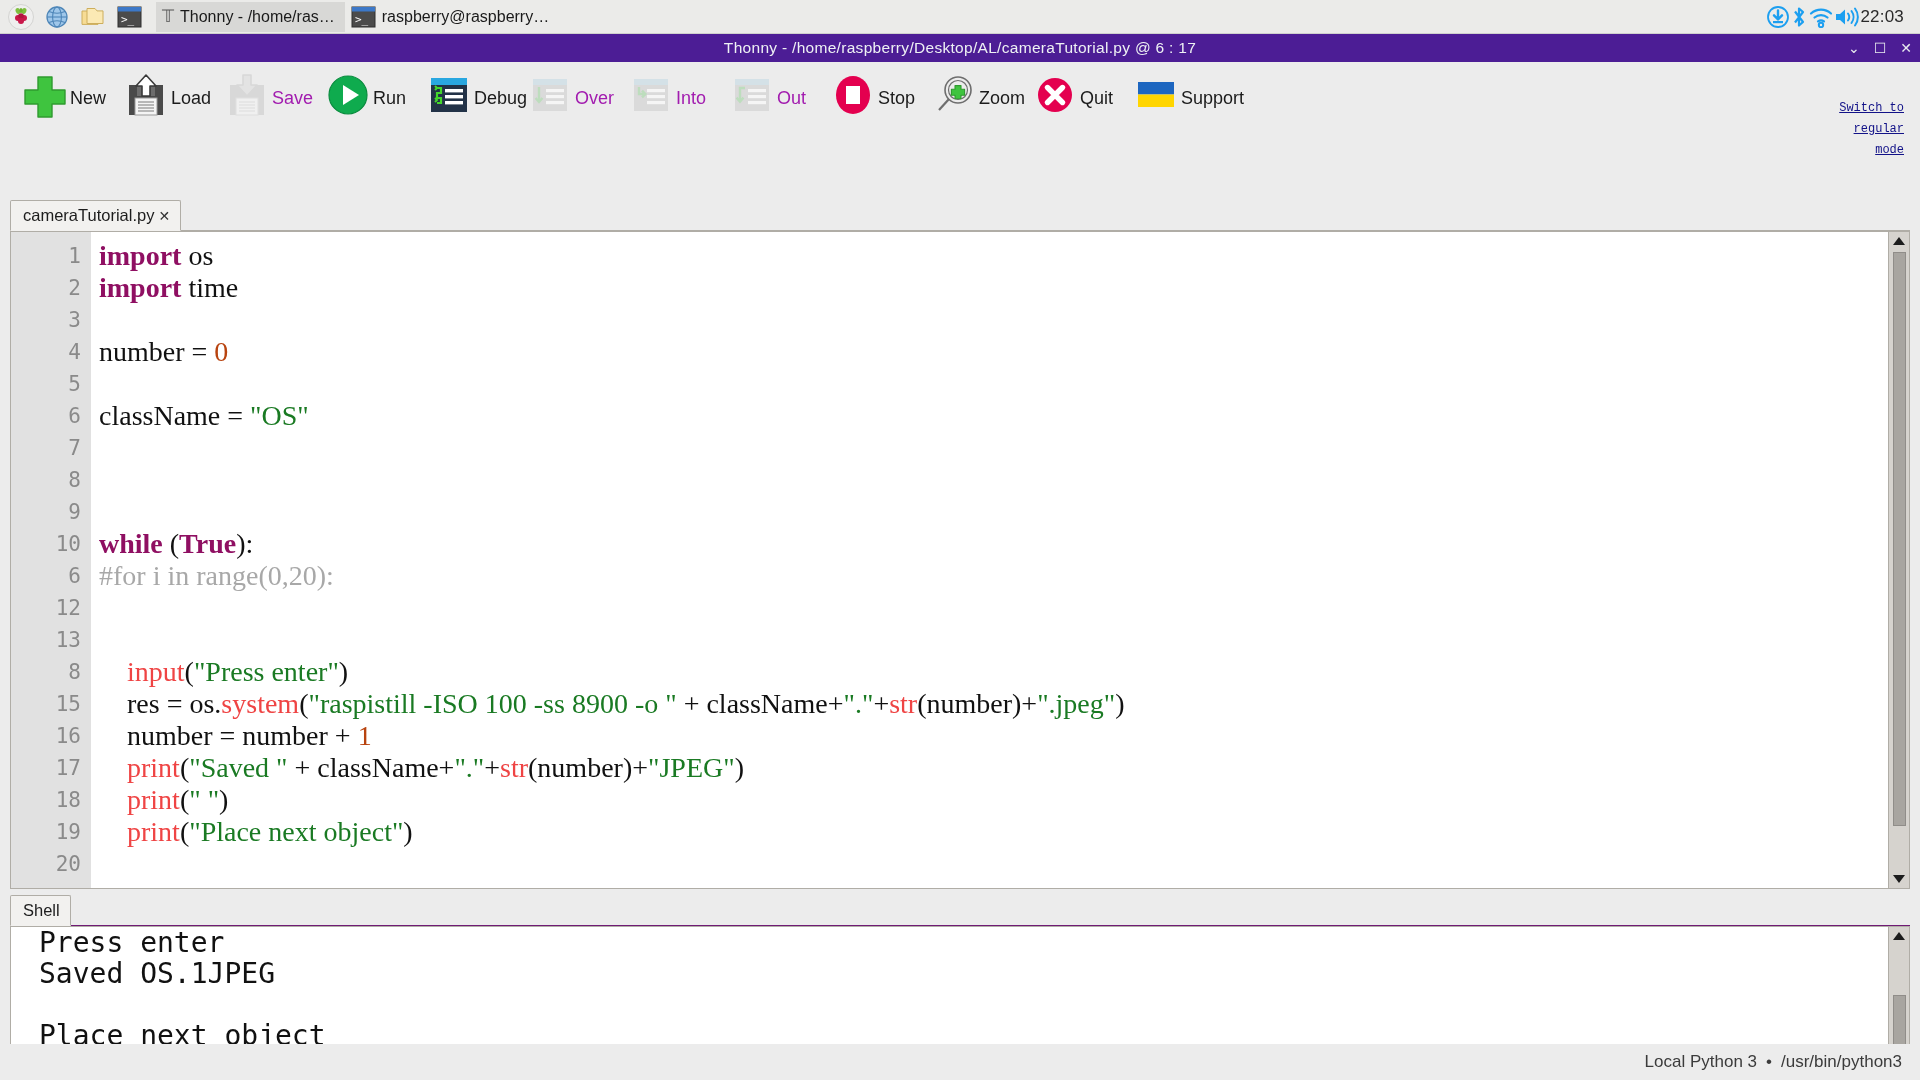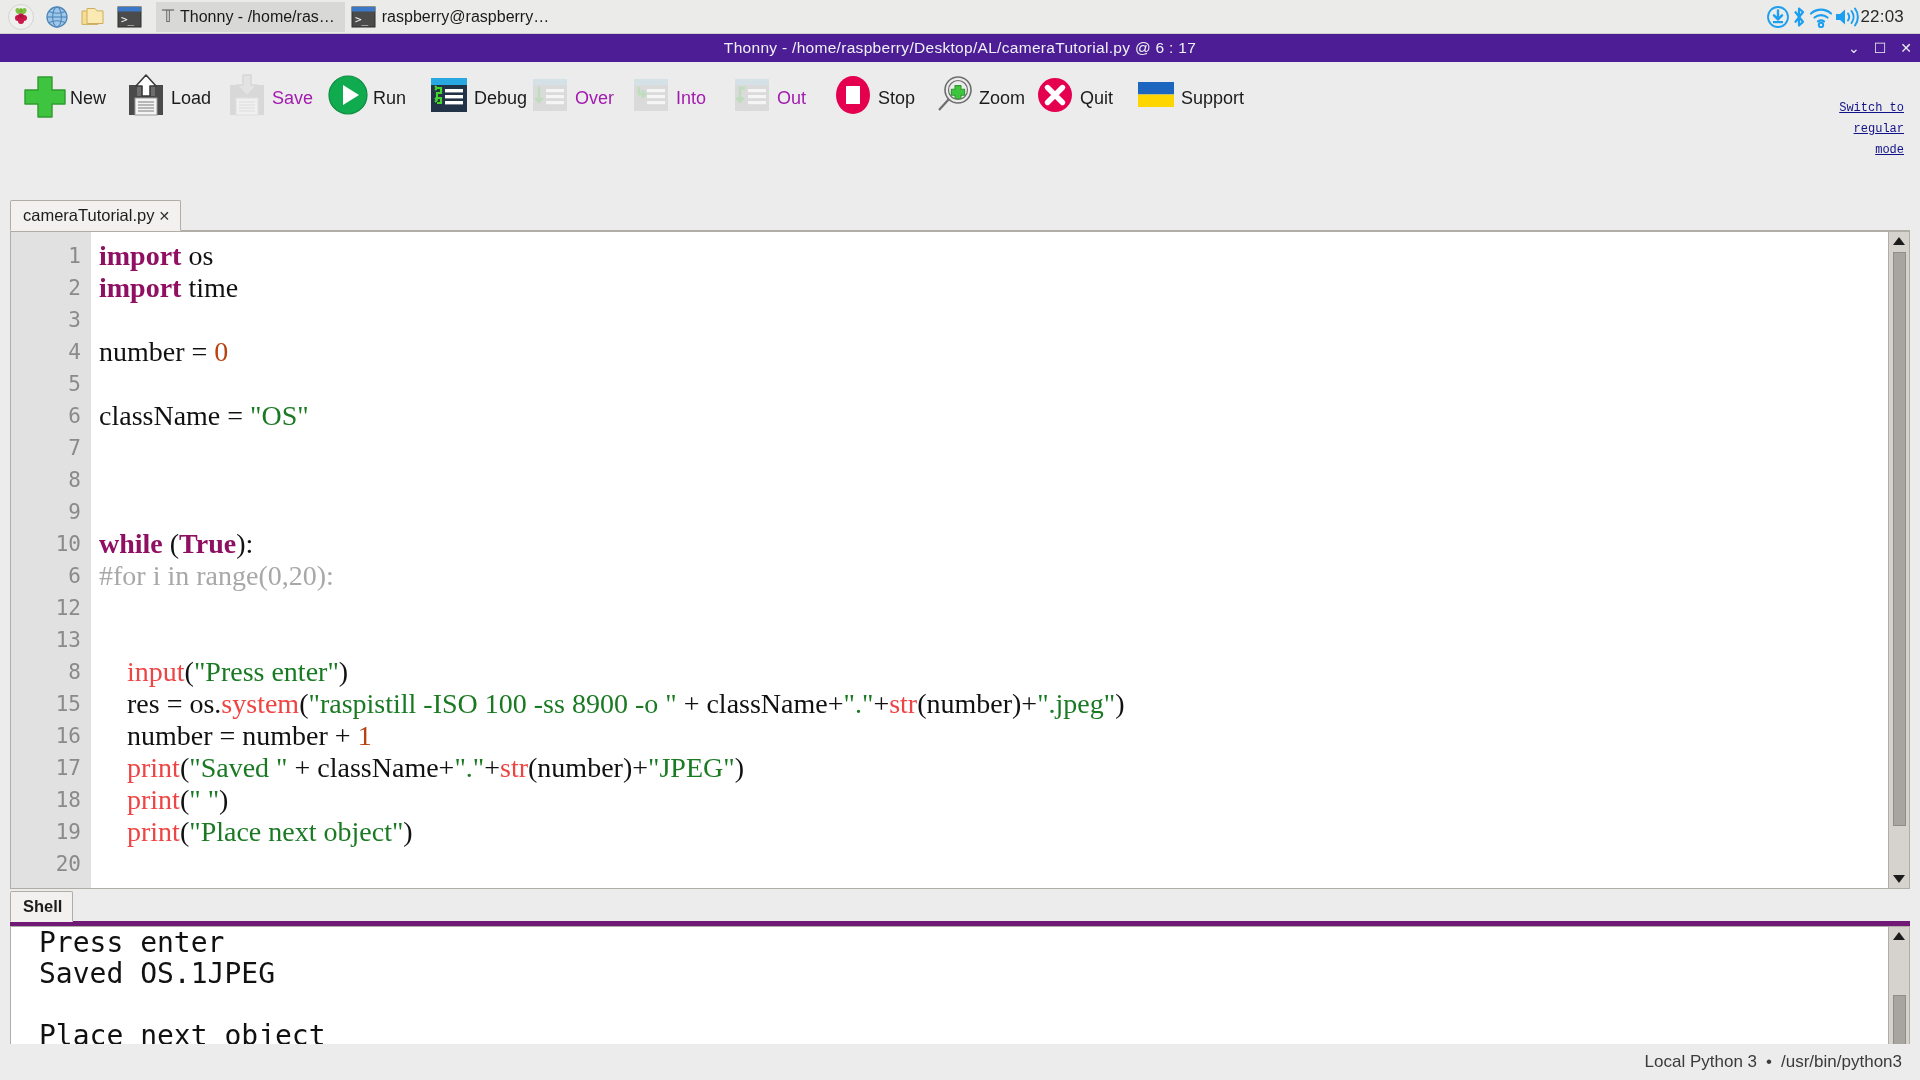--- a/index.html
+++ b/index.html
@@ -178,21 +178,21 @@
     width: 13px; background: #a8a5a0;
     border: 1px solid #908d89;
     position: absolute; left: 4px;
   }
 
   
   #shell-area {
     position: absolute; left: 10px; top: 860px;
     width: 1900px; height: 178px;
   }
-  #shell-area .tabstrip { border-bottom: 5px solid #701a75; font-weight: bold; }
+  #shell-area .tabstrip { border-bottom: 1px solid #701a75; }
   #shell-wrap {
     position: absolute; top: 32px; left: 0;
     width: 1900px; height: 146px;
     border: 1px solid #b0ada6;
     background: #ffffff;
     display: flex;
     overflow: hidden;
   }
   #shell-text {
     flex: 1 1 auto;

